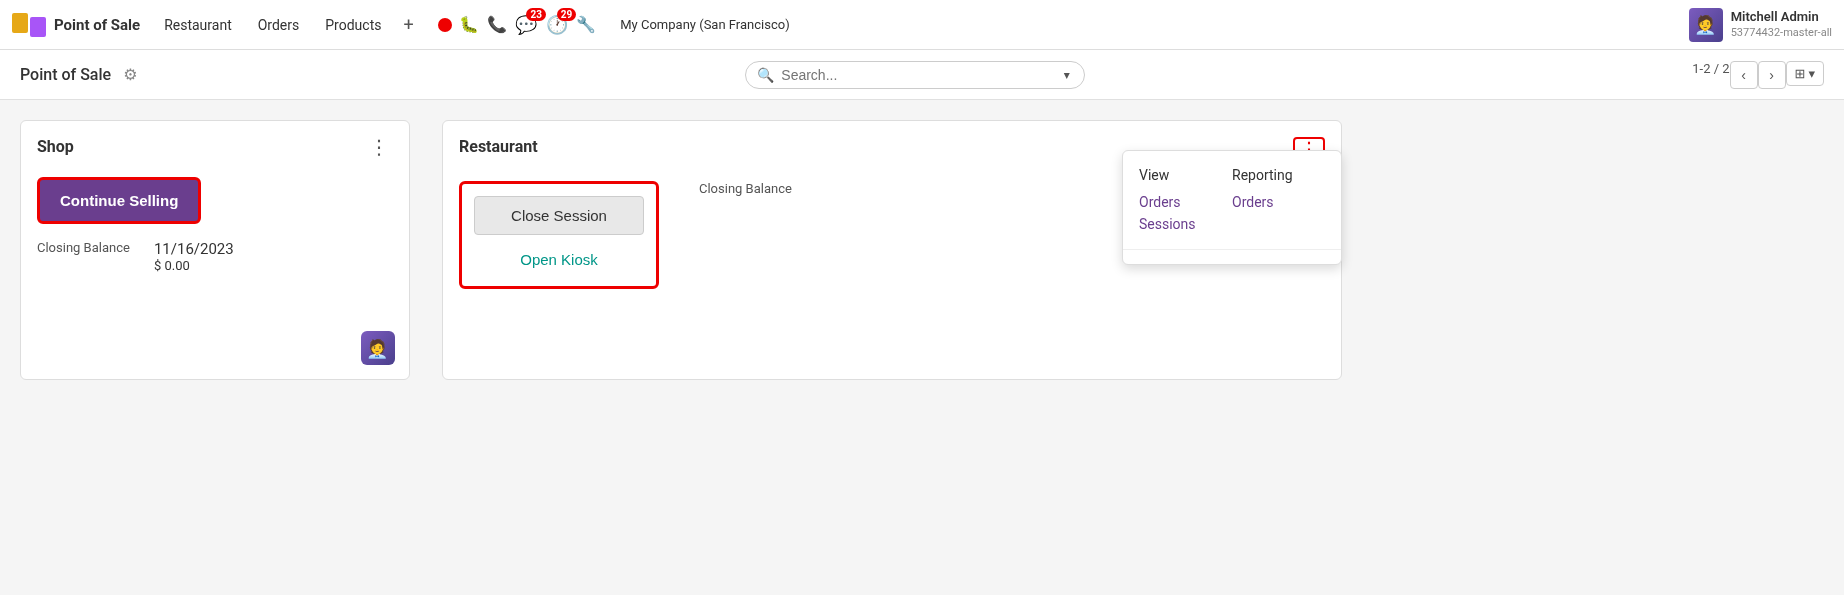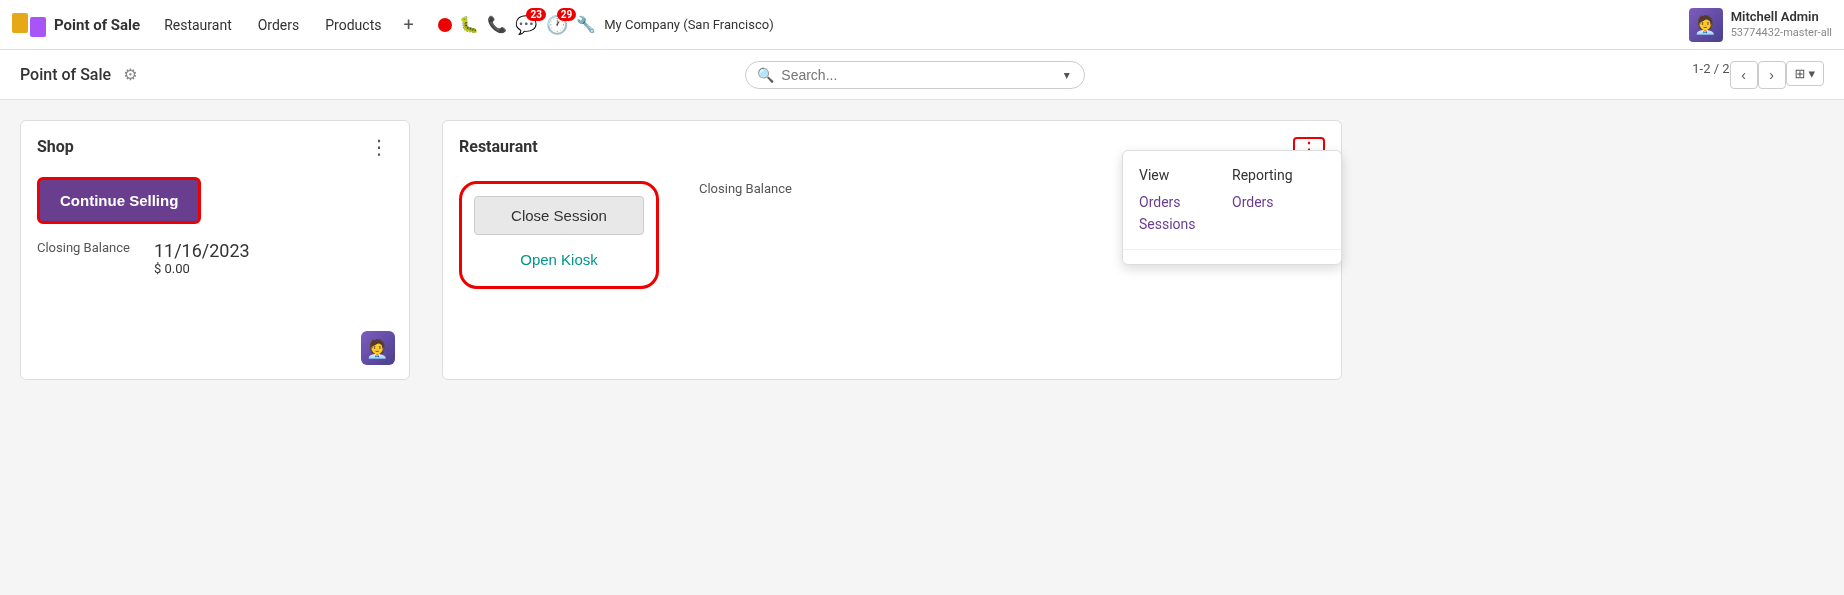--- a/index.html
+++ b/index.html
@@ -82,21 +82,21 @@
       font-weight: bold;
       border-radius: 10px;
       padding: 1px 4px;
       min-width: 16px;
       text-align: center;
     }
     .icon-chat { font-size: 18px; color: #555; }
     .icon-clock { font-size: 18px; color: #555; }
     .icon-wrench { font-size: 16px; color: #555; cursor: pointer; }
     .topbar-company {
-      margin-left: 4px;
+      margin-left: 20px;
       font-size: 13px;
       color: #333;
       cursor: pointer;
     }
     .topbar-spacer { flex: 1; }
     .topbar-user {
       display: flex;
       align-items: center;
       gap: 8px;
       cursor: pointer;
@@ -230,42 +230,42 @@
       border: 3px solid #e00;
     }
 
     
     .closing-info {
       margin-top: 16px;
       display: flex;
       gap: 24px;
     }
     .closing-label { color: #555; font-size: 13px; margin-bottom: 4px; }
-    .closing-date { font-size: 18px; }
+    .closing-date { font-size: 15px; }
     .closing-amount { font-size: 13px; }
 
     
     .card-avatar {
       position: absolute;
       bottom: 14px;
       right: 14px;
       width: 34px; height: 34px;
       background: linear-gradient(135deg, #7c5cbf, #4a3f8c);
       border-radius: 6px;
       display: flex; align-items: center; justify-content: center;
       font-size: 18px;
     }
 
     
     .session-buttons {
       display: flex;
       flex-direction: column;
       gap: 10px;
       border: 3px solid #e00;
-      border-radius: 18px;
+      border-radius: 6px;
       padding: 12px;
       width: 200px;
     }
     .close-session-btn {
       background: #e8e8e8;
       border: 1px solid #ccc;
       border-radius: 4px;
       padding: 10px 16px;
       font-size: 15px;
       font-weight: 500;

